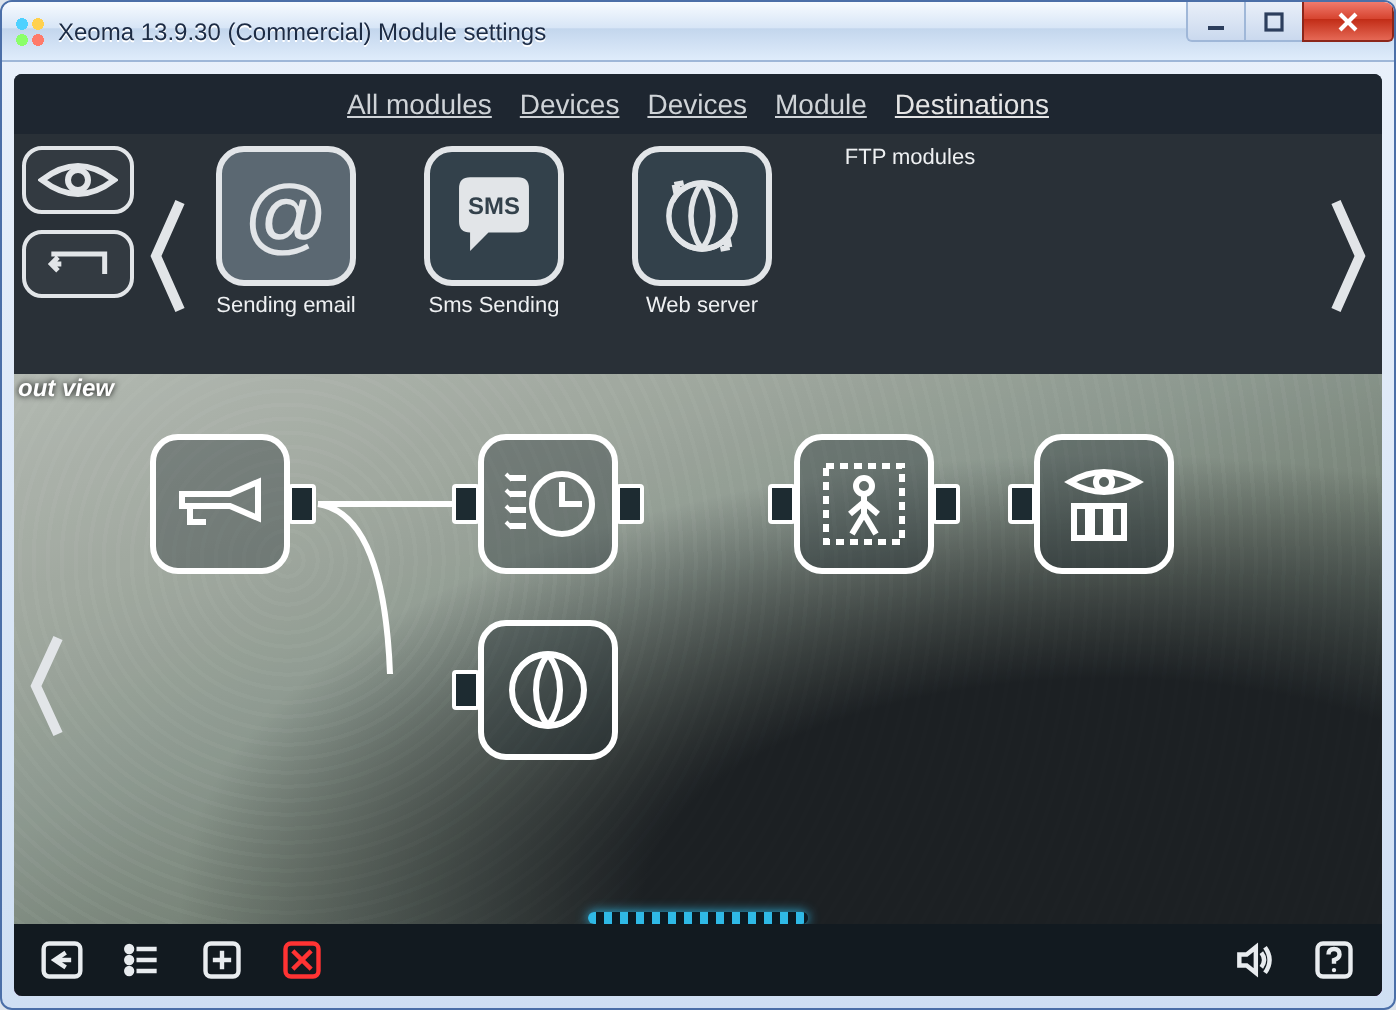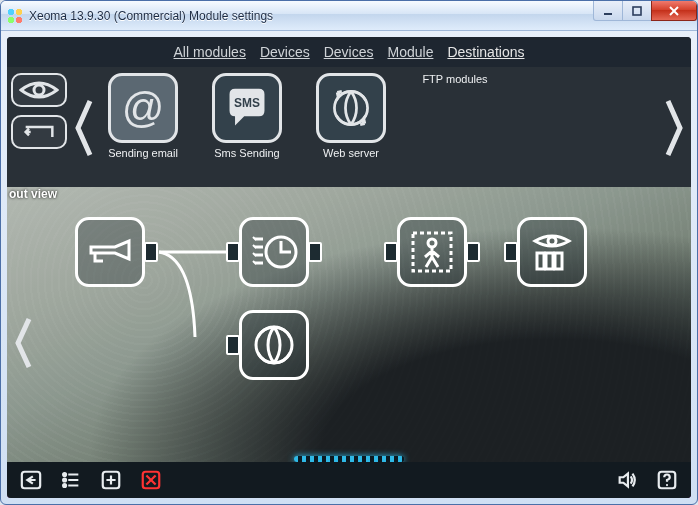--- a/index.html
+++ b/index.html
@@ -90,21 +90,21 @@
   .module .card {
     width:70px;height:70px;border:3px solid #e2e5e8;border-radius:14px;
     display:flex;align-items:center;justify-content:center;margin-bottom:4px;
     background:#33414b;
   }
   .module .card svg{stroke:#e2e5e8;fill:none;stroke-width:3;}
   .module .lbl{font-size:11px;color:#eef0f2;line-height:1.1;}
   .module.selected .card{background:#5b6872;}
 
   
-  .canvas-wrap{flex:1;position:relative;background:#d946ef;overflow:hidden;}
+  .canvas-wrap{flex:1;position:relative;background:#d946ef;overflow:hidden;font-style:italic;}
   .canvas-bg{
     position:absolute;inset:0;
     background:
       radial-gradient(ellipse at 80% 85%, #081016 0 30%, transparent 60%),
       linear-gradient(160deg,#b7c4b5 0%, #9daf9b 25%, #86a08c 40%, #6e876f 55%, #53705c 70%, #22363a 100%);
     filter:contrast(0.85) saturate(0.55);
   }
   .noise{
     position:absolute;inset:0;
     background:repeating-radial-gradient(circle at 20% 30%,rgba(255,255,255,.06) 0 2px,transparent 2px 7px);

